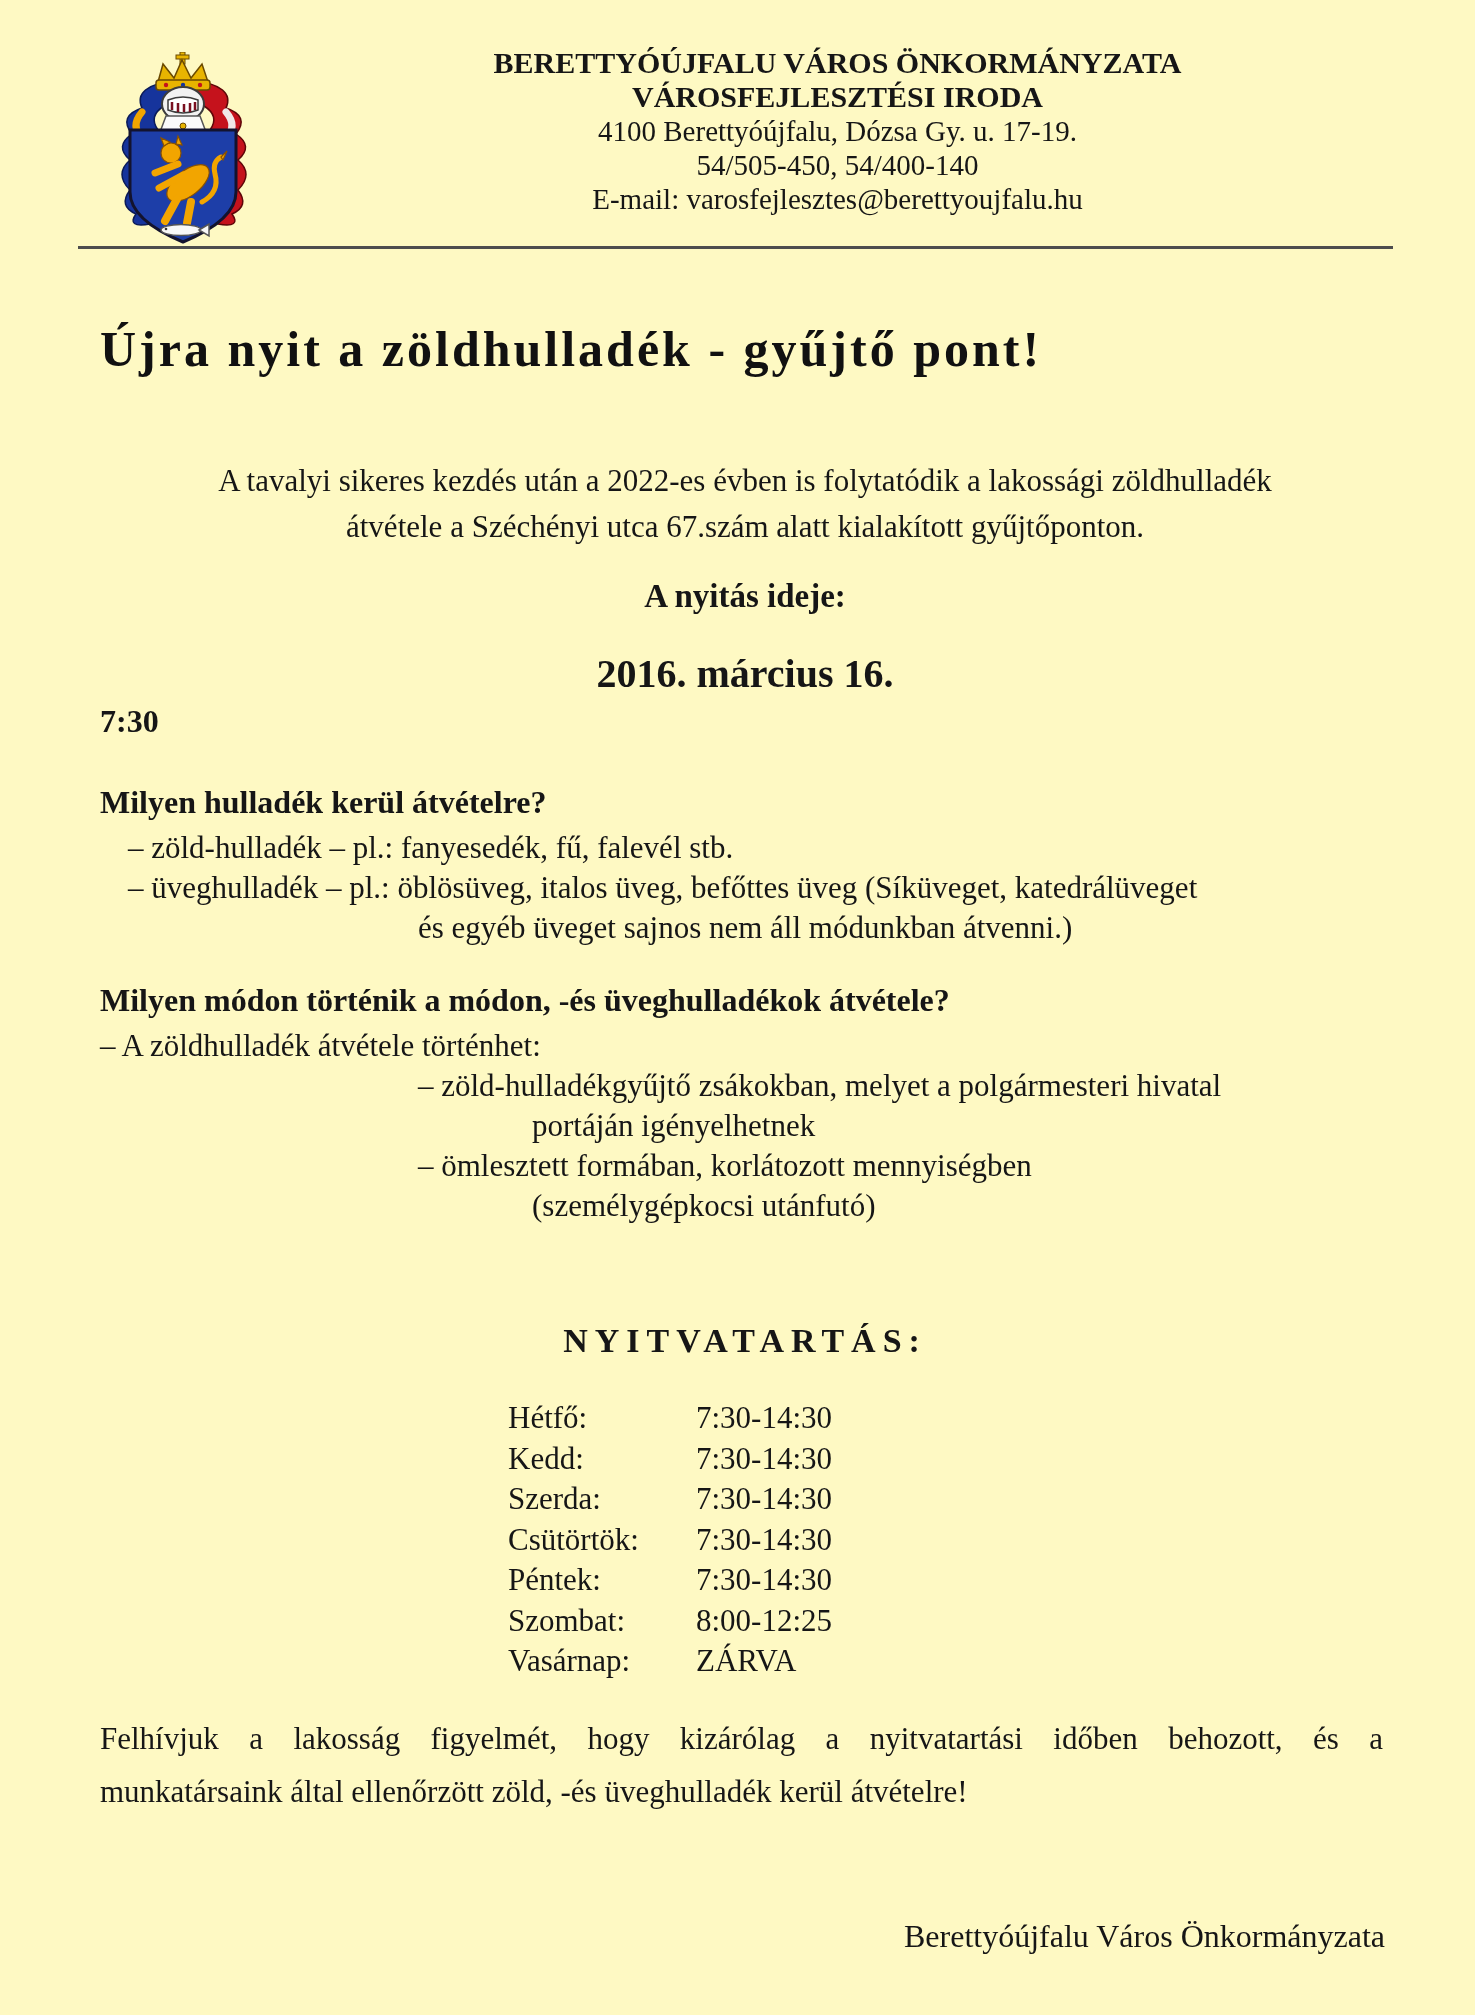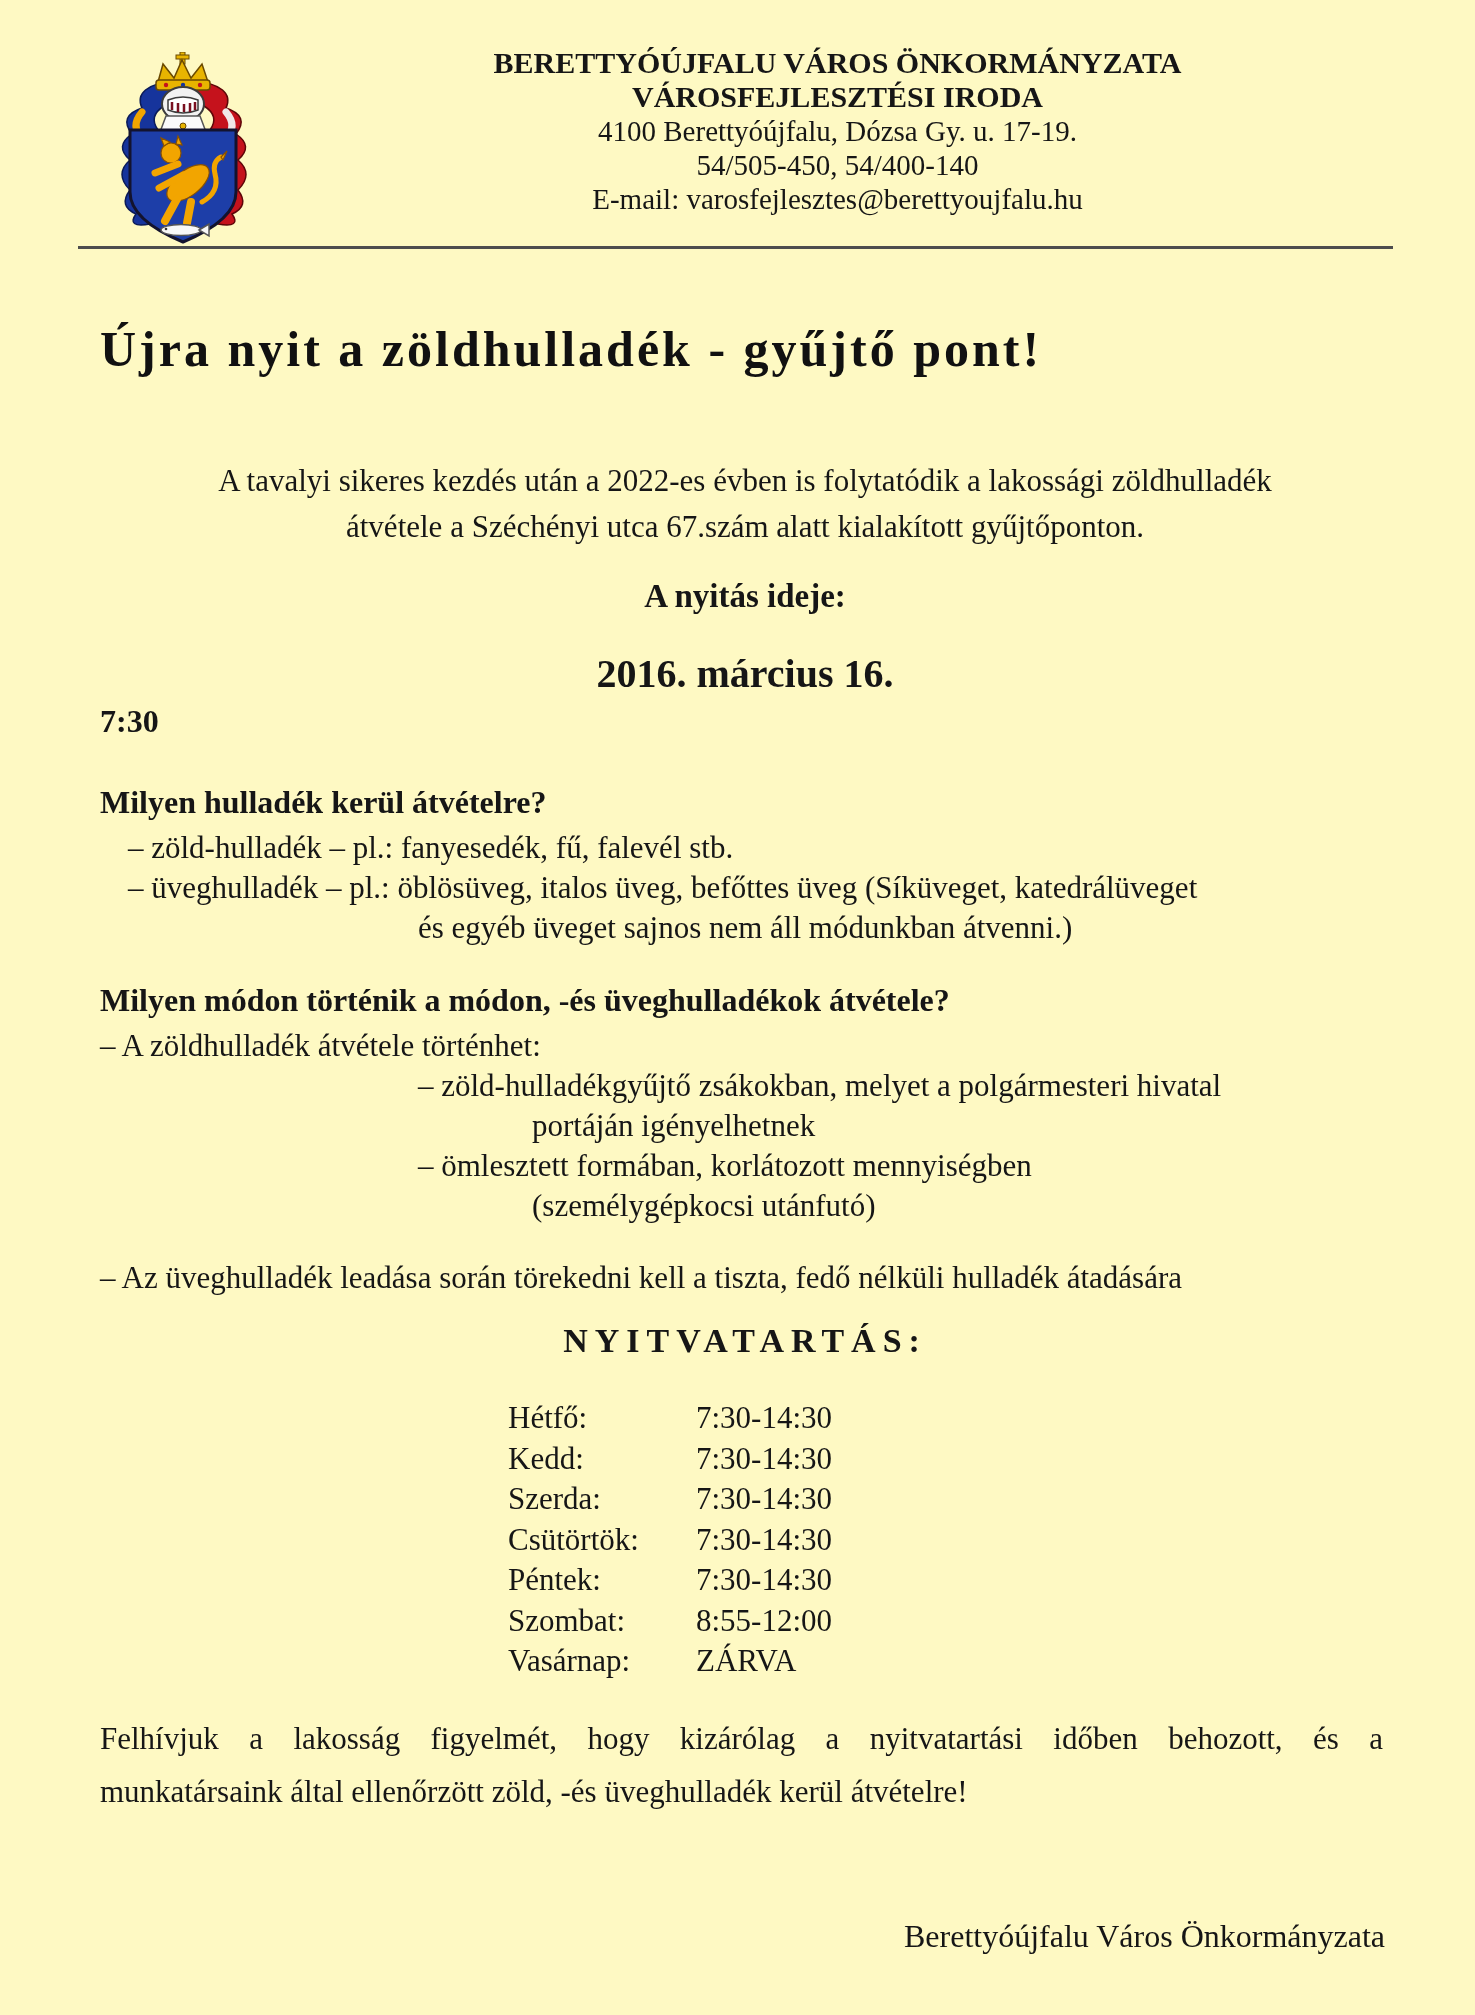--- a/index.html
+++ b/index.html
@@ -171,21 +171,20 @@
 
   <div class="section section-2">
     <h2>Milyen módon történik a módon, -és üveghulladékok átvétele?</h2>
     <div>– A zöldhulladék átvétele történhet:</div>
     <div class="indent-2">– zöld-hulladékgyűjtő zsákokban, melyet a polgármesteri hivatal</div>
     <div class="indent-3">portáján igényelhetnek</div>
     <div class="indent-2">– ömlesztett formában, korlátozott mennyiségben</div>
     <div class="indent-3">(személygépkocsi utánfutó)</div>
   </div>
 
-  <div class="glass-note">– Az üveghulladék leadása során törekedni kell a tiszta, fedő nélküli hulladék átadására</div>
 
   <div class="hours-heading">NYITVATARTÁS:</div>
   <div class="hours">
     <div class="hours-row">
       <span class="day">Hétfő:</span>
       <span class="time">7:30-14:30</span>
     </div>
     <div class="hours-row">
       <span class="day">Kedd:</span>
       <span class="time">7:30-14:30</span>
@@ -197,21 +196,21 @@
     <div class="hours-row">
       <span class="day">Csütörtök:</span>
       <span class="time">7:30-14:30</span>
     </div>
     <div class="hours-row">
       <span class="day">Péntek:</span>
       <span class="time">7:30-14:30</span>
     </div>
     <div class="hours-row">
       <span class="day">Szombat:</span>
-      <span class="time">8:55-12:00</span>
+      <span class="time">8:00-12:25</span>
     </div>
     <div class="hours-row">
       <span class="day">Vasárnap:</span>
       <span class="time">ZÁRVA</span>
     </div>
   </div>
 
   <div class="notice">
     <div class="justify-full">Felhívjuk a lakosság figyelmét, hogy kizárólag a nyitvatartási időben behozott, és a</div>
     <div>munkatársaink által ellenőrzött zöld, -és üveghulladék kerül átvételre!</div>

